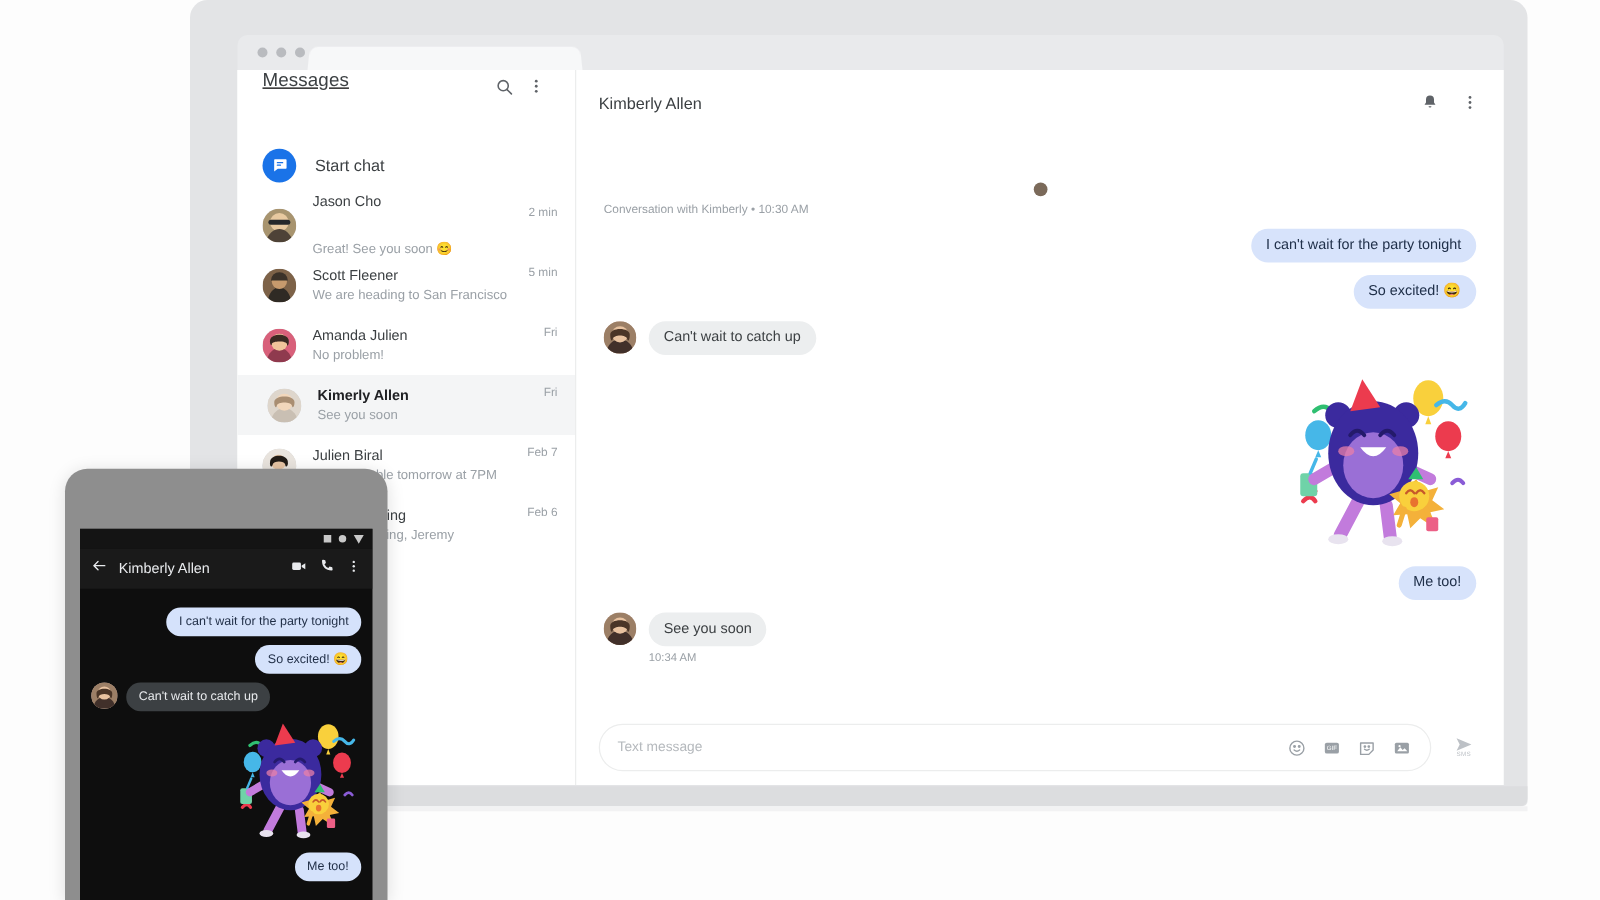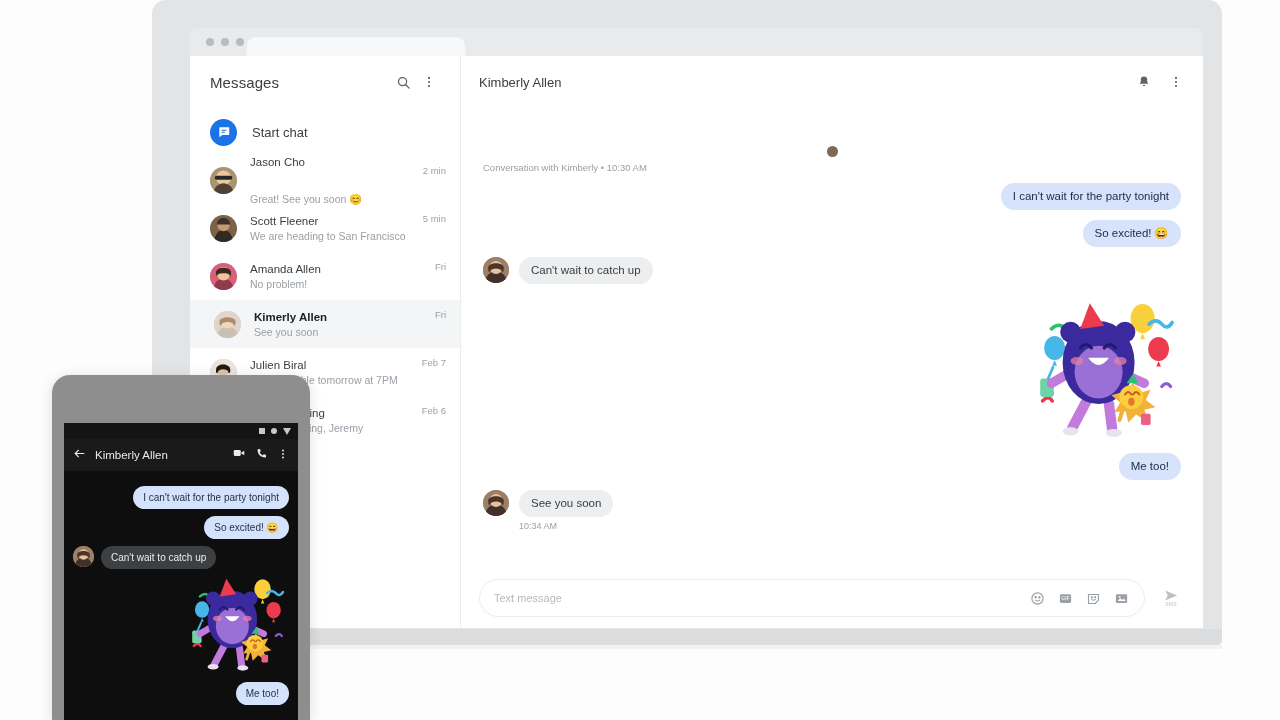--- a/index.html
+++ b/index.html
@@ -44,21 +44,21 @@
 
   
   .app {
     position: absolute; left: 190px; top: 56px; width: 1013px; height: 572px;
     background: #ffffff; display: flex;
   }
 
   
   .sidebar { width: 270px; height: 100%; background: #ffffff; position: relative; }
   .sidebar-header {
-    display: flex; align-items: center; height: 52px; padding: 0 18px 0 20px;
+    display: flex; height: 52px; padding: 0 18px 0 20px; text-decoration: underline;
   }
   .sidebar-title { font-size: 15px; color: #3c4043; flex: 1; letter-spacing: .1px; }
   .icon-btn {
     width: 26px; height: 26px; display: flex; align-items: center; justify-content: center;
     color: #5f6368;
   }
   .start-chat-row {
     display: flex; align-items: center; height: 48px; padding: 0 20px; gap: 15px;
   }
   .start-chat-circle {
@@ -327,21 +327,21 @@
               <span class="convo-name" style="display: block;">Scott Fleener</span>
               <span class="convo-snippet" style="display: block;">We are heading to San Francisco</span>
             </span>
             <span class="convo-time">5 min</span>
           </div>
           <div class="convo">
             <span class="avatar"><svg width="27" height="27" viewBox="0 0 40 40">
                 <use href="#av-amanda"></use>
               </svg></span>
             <span class="convo-text">
-              <span class="convo-name" style="display: block;">Amanda Allen</span>
+              <span class="convo-name" style="display: block;">Amanda Julien</span>
               <span class="convo-snippet" style="display: block;">No problem!</span>
             </span>
             <span class="convo-time">Fri</span>
           </div>
           <div class="convo selected">
             <span class="avatar"><svg width="27" height="27" viewBox="0 0 40 40">
                 <use href="#av-kim"></use>
               </svg></span>
             <span class="convo-text">
               <span class="convo-name bold" style="display: block;">Kimerly Allen</span>

